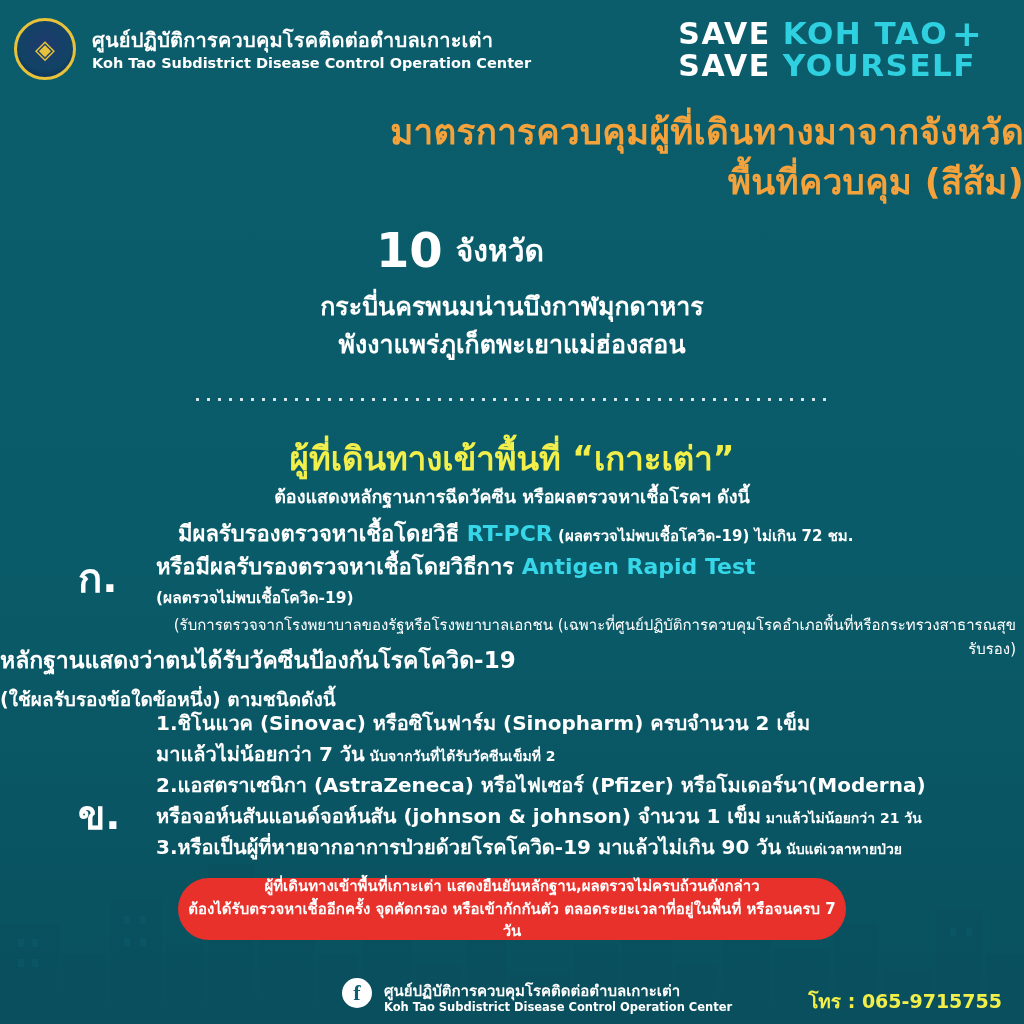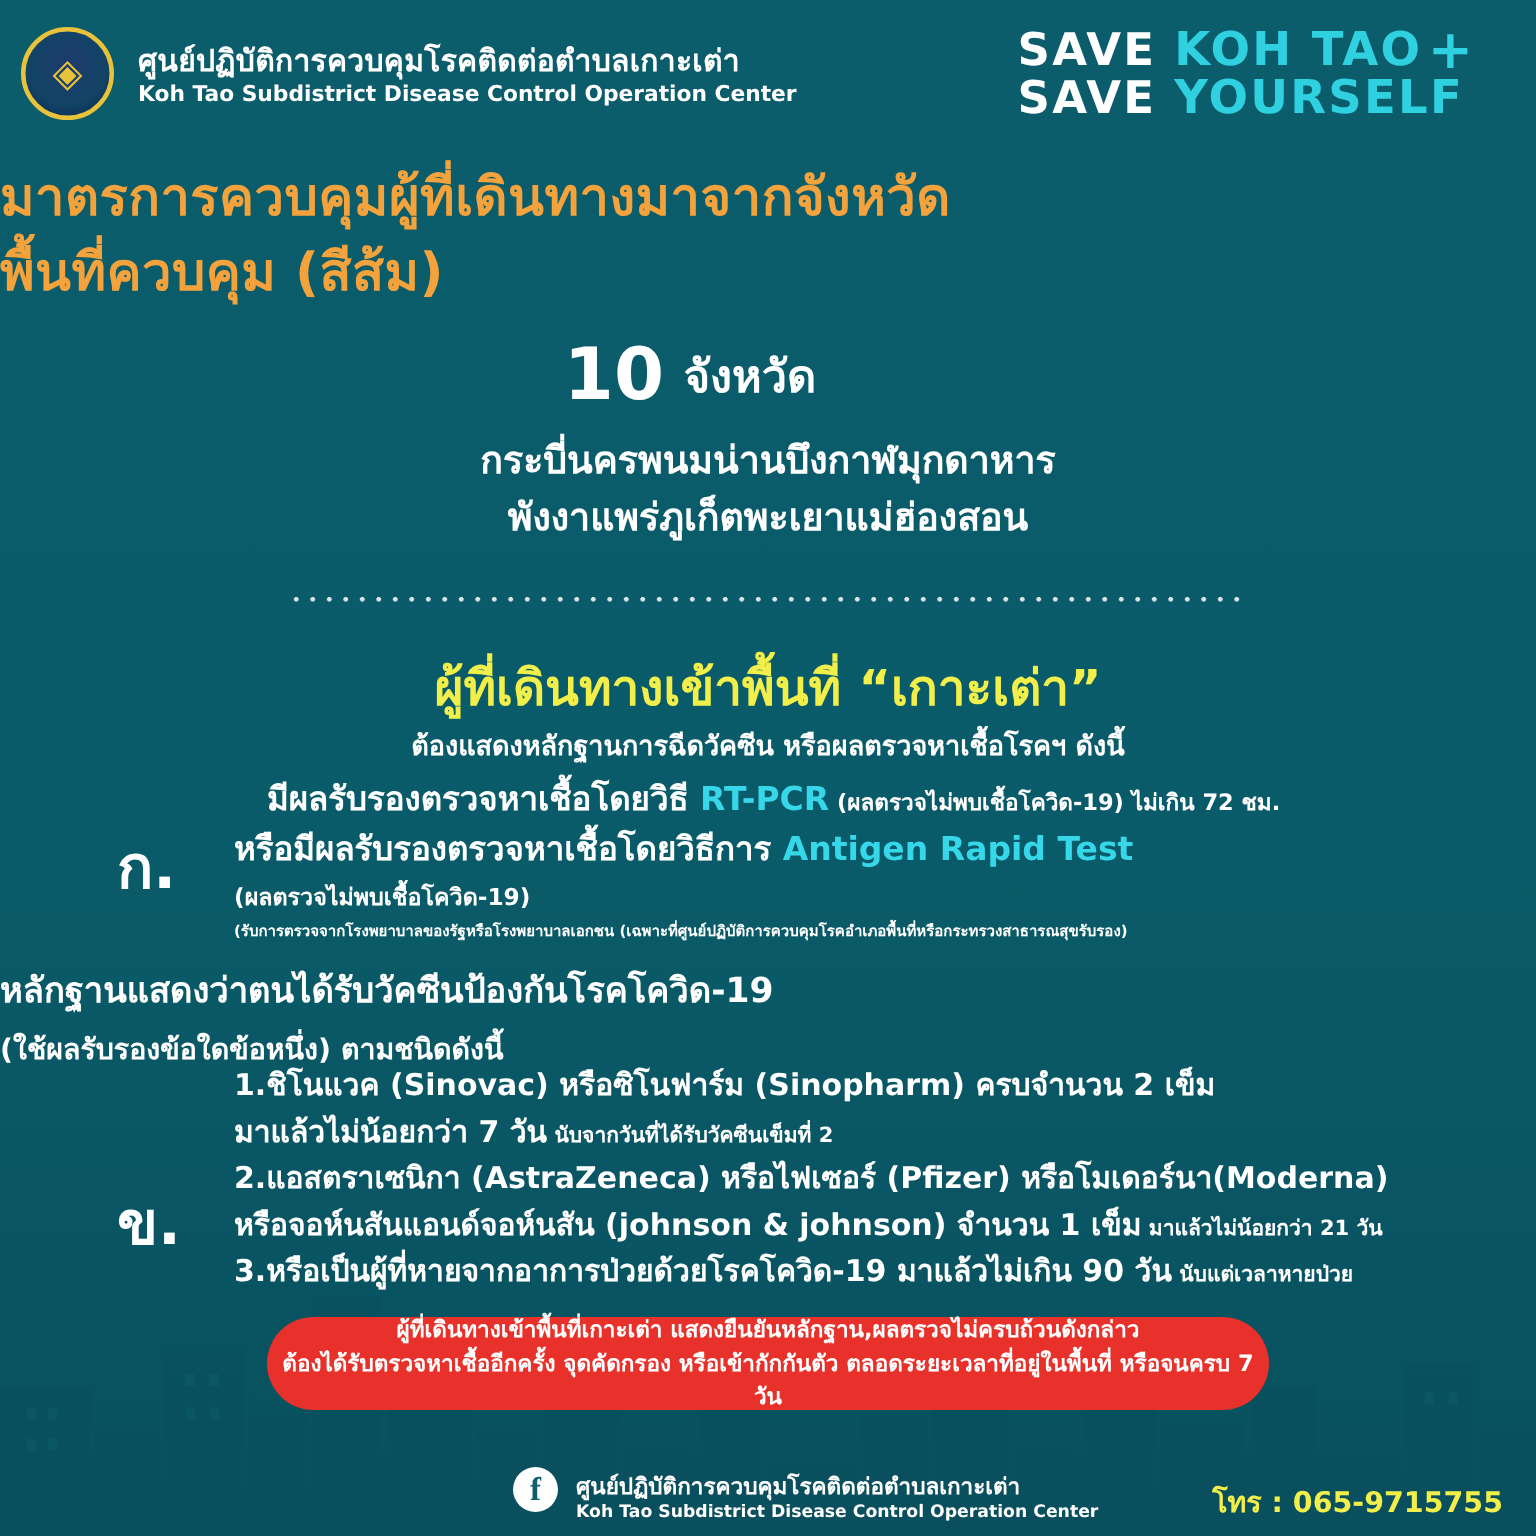--- a/index.html
+++ b/index.html
@@ -111,21 +111,21 @@
     font-weight: bold;
     line-height: 1;
   }
 
   
   .title-wrap {
     position: absolute;
     top: 108px;
     left: 0;
     width: 1024px;
-    text-align: left;
+    text-align: right;
   }
   .title-line {
     color: #f4a23c;
     font-size: 35px;
     font-weight: bold;
     line-height: 1.42;
     letter-spacing: .3px;
   }
 
   .count-wrap {
@@ -229,23 +229,24 @@
     line-height: 1.5;
   }
   .lineA3 {
     color: #ffffff;
     font-size: 15.5px;
     font-weight: bold;
     margin-top: 2px;
   }
   .lineA4 {
     color: #ffffff;
-    font-size: 10px;
-    font-weight: bold;
+    font-size: 15px;
+    font-weight: normal;
     margin-top: 3px;
+    text-align: right;
   }
 
   .blockB-head {
     position: absolute;
     left: 0;
     top: 642px;
     width: 1024px;
   }
   .blockB-head .h1 {
     color: #ffffff;

